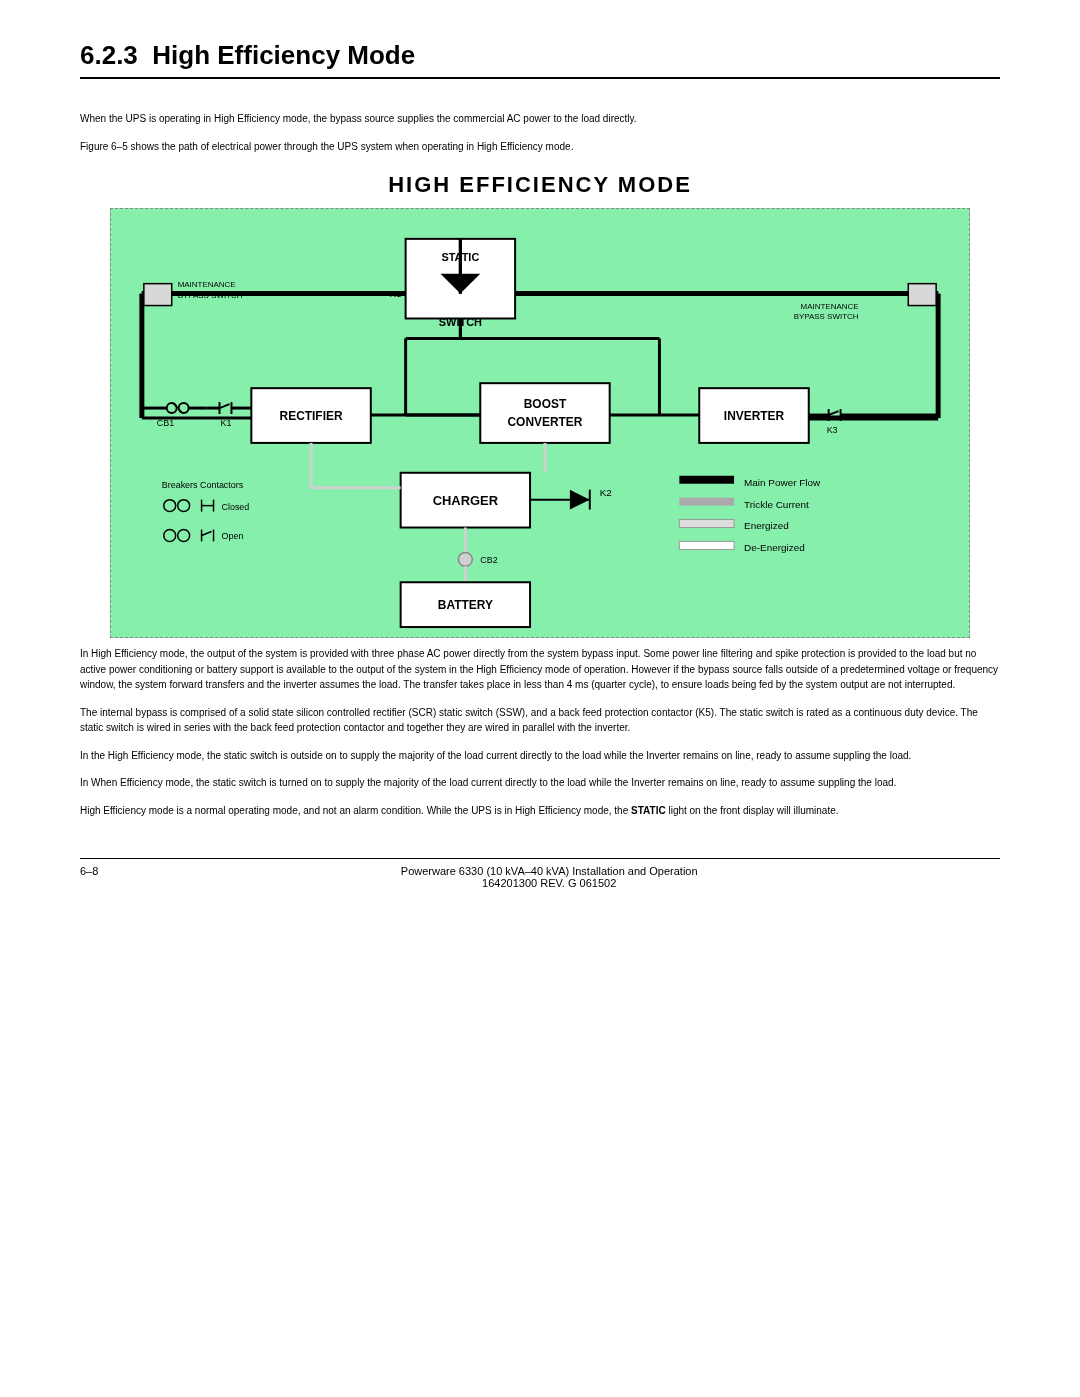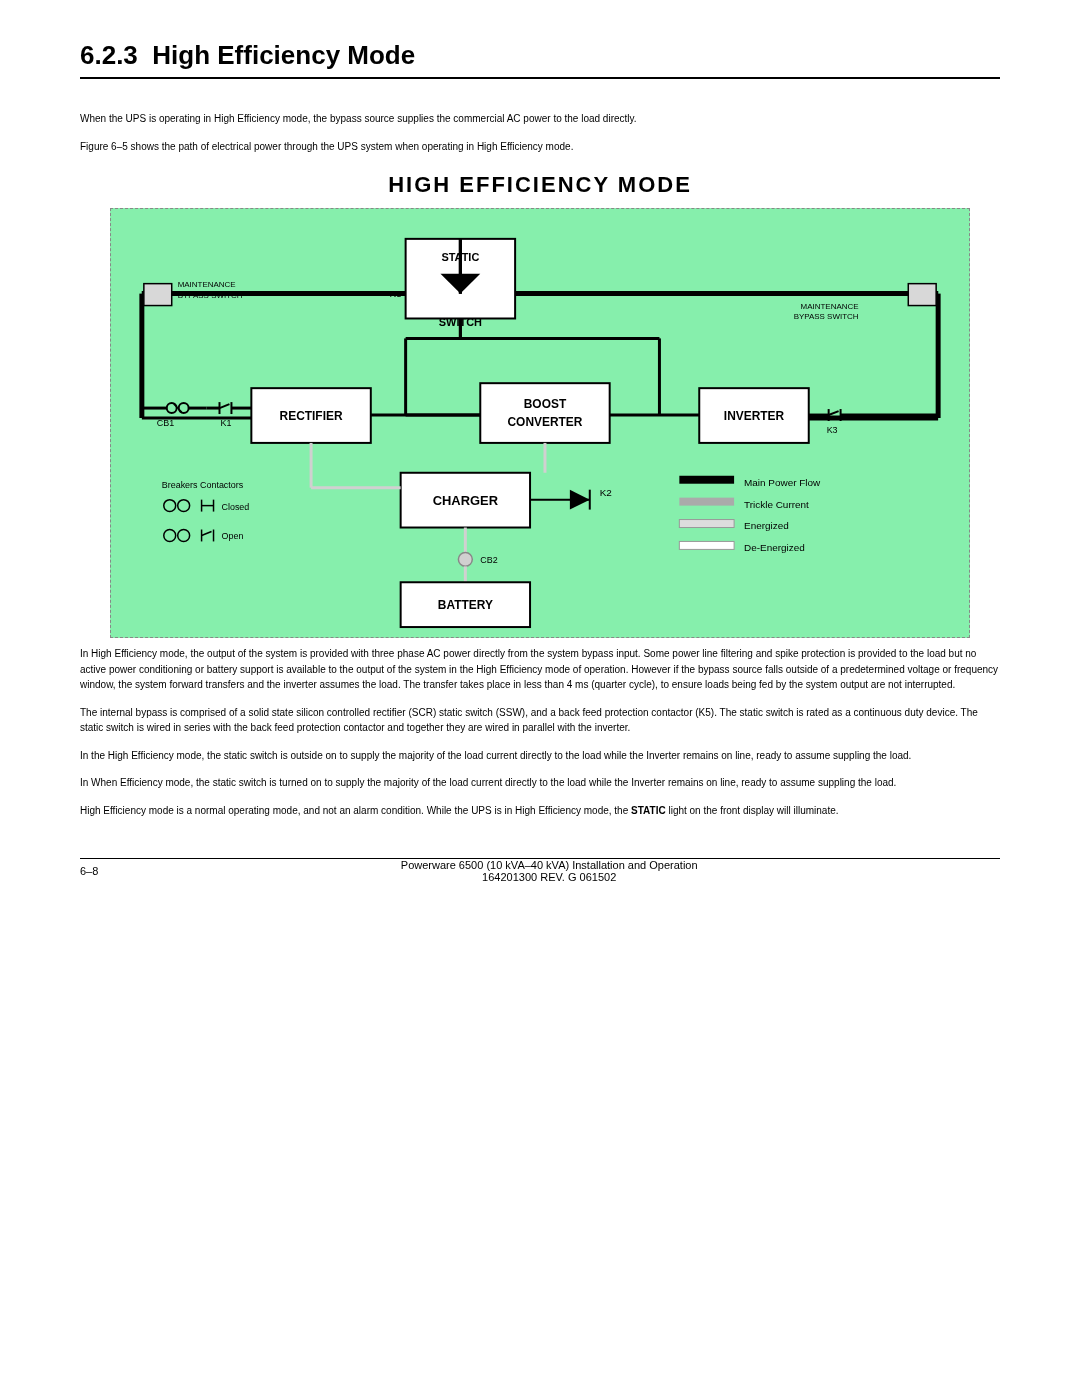--- a/index.html
+++ b/index.html
@@ -59,24 +59,24 @@
       text-align: center;
       font-size: 13px;
       font-style: italic;
       margin-top: 10px;
       margin-bottom: 20px;
     }
 
     .footer {
       border-top: 1px solid #000;
       margin-top: 40px;
+      padding-top: 6px;
       display: flex;
       justify-content: space-between;
       font-size: 11px;
-      align-items: center;
     }
     .footer-center {
       text-align: center;
       flex: 1;
     }
   </style>
 </head>
 <body>
 
 <h1 class="section-title">
@@ -226,16 +226,16 @@
 
 <p class="body-text">In High Efficiency mode, the output of the system is provided with three phase AC power directly from the system bypass input.  Some power line filtering and spike protection is provided to the load but no active power conditioning or battery support is available to the output of the system in the High Efficiency mode of operation.  However if the bypass source falls outside of a predetermined voltage or frequency window, the system forward transfers and the inverter assumes the load. The transfer takes place in less than 4 ms (quarter cycle), to ensure loads being fed by the system output are not interrupted.</p>
 <p class="body-text">The internal bypass is comprised of a solid state silicon controlled rectifier (SCR) static switch (SSW), and a back feed protection contactor (K5).  The static switch is rated as a continuous duty device.  The static switch is wired in series with the back feed protection contactor and together they are wired in parallel with the inverter.</p>
 <p class="body-text">In the High Efficiency mode, the static switch is outside on to supply the majority of the load current directly to the load while the Inverter remains on line, ready to assume suppling the load.</p>
 <p class="body-text">In When Efficiency mode, the static switch is turned on to supply the majority of the load current directly to the load while the Inverter remains on line, ready to assume suppling the load.</p>
 <p class="body-text">High Efficiency mode is a normal operating mode, and not an alarm condition. While the UPS is in High Efficiency mode, the <b>STATIC</b> light on the front display will illuminate.</p>
 
 <div class="footer">
   <span>6–8</span>
   <span class="footer-center">
-    <span>Powerware 6500 (10 kVA–40 kVA) Installation and Operation</span><br>
+    <span>Powerware 6330 (10 kVA–40 kVA) Installation and Operation</span><br>
     <span>164201300 REV. G  061502</span>
   </span>
 </div>
 
 </body></html>

